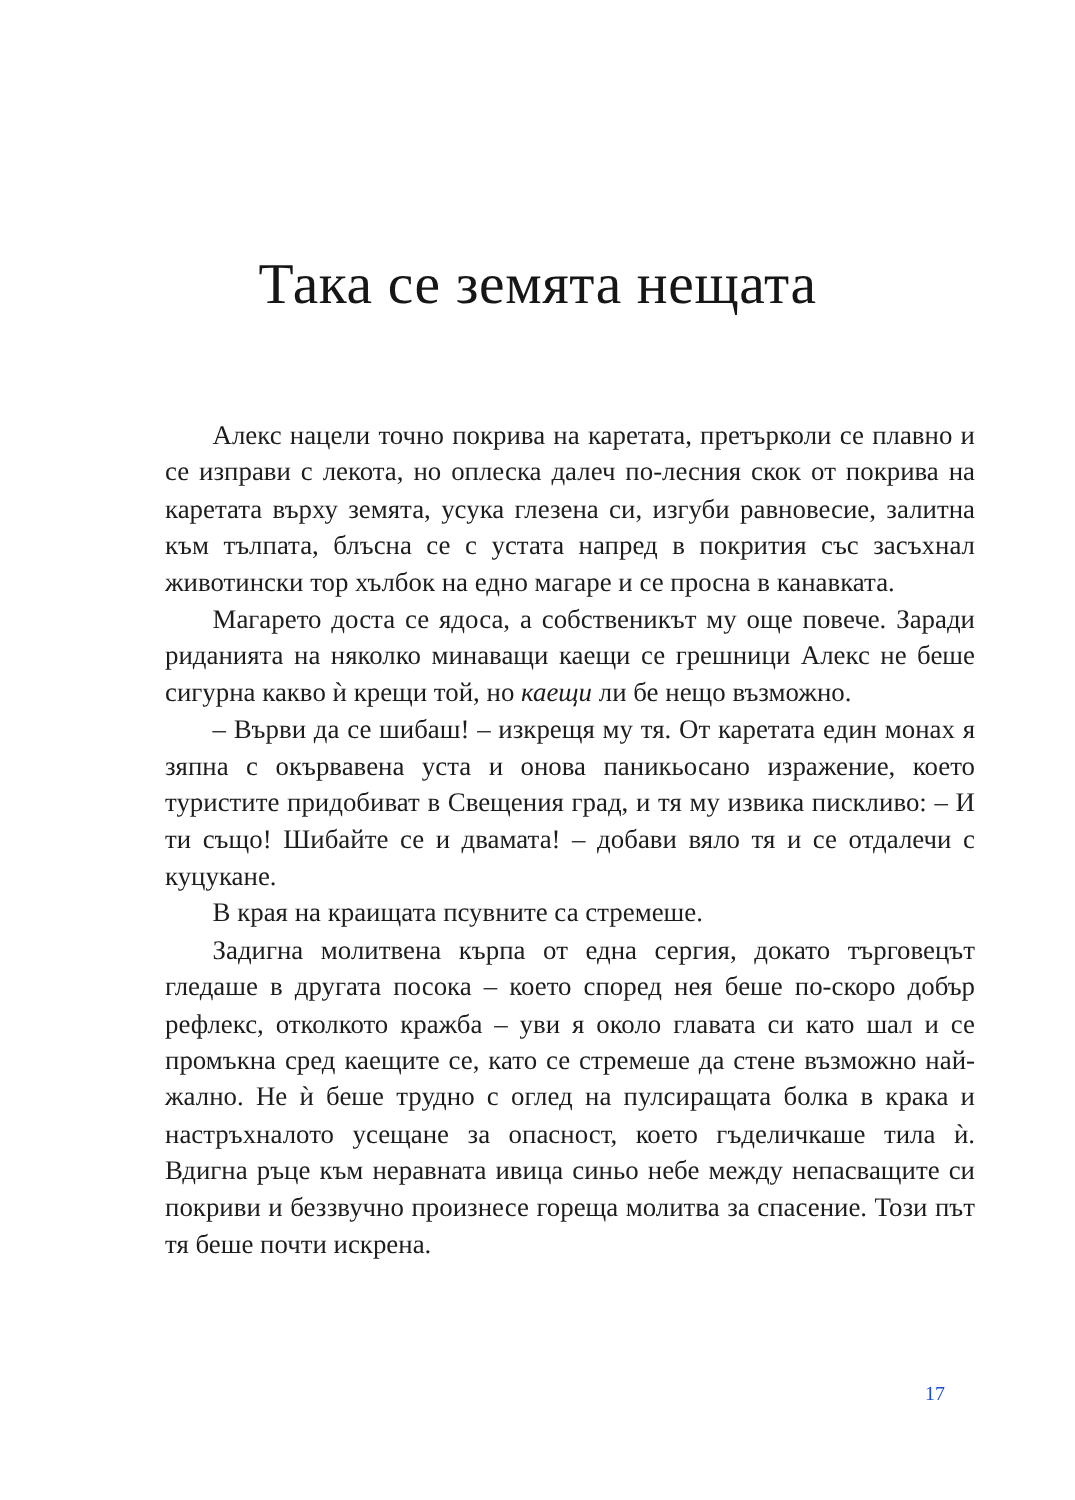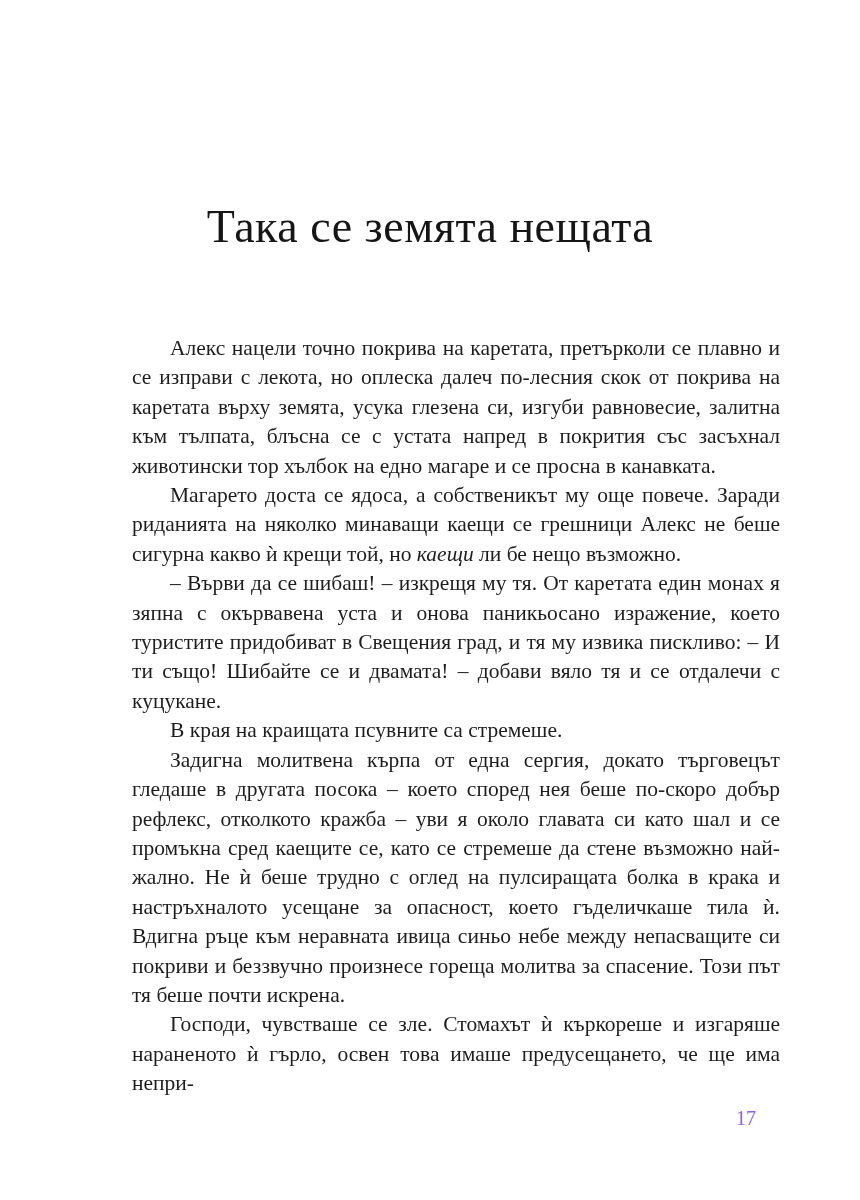--- a/index.html
+++ b/index.html
@@ -42,33 +42,32 @@
   }
   .para .italic {
     font-style: italic;
   }
   .page-number {
     position: absolute;
     top: 1107px;
     left: 108px;
     width: 648px;
     text-align: right;
-    font-size: 20px;
-    color: #8b5cf6;
+    font-size: 16px;
+    color: #1d4ed8;
   }
 </style>
 </head>
 <body>
 
 <div class="page">
   <h1 class="chapter-title">Така се земята нещата</h1>
 
   <div class="body-text">
       <p class="para"><span>Алекс нацели точно покрива на каретата, претърколи се плавно и се изправи с лекота, но оплеска далеч по-лесния скок от покрива на каретата върху земята, усука глезена си, изгуби равновесие, залитна към тълпата, блъсна се с устата напред в покрития със засъхнал животински тор хълбок на едно магаре и се просна в канавката.</span></p>
       <p class="para"><span>Магарето доста се ядоса, а собственикът му още повече. Заради риданията на няколко минаващи каещи се грешници Алекс не беше сигурна какво ѝ крещи той, но </span><span class="italic">каещи</span><span> ли бе нещо възможно.</span></p>
       <p class="para"><span>– Върви да се шибаш! – изкрещя му тя. От каретата един монах я зяпна с окървавена уста и онова паникьосано изражение, което туристите придобиват в Свещения град, и тя му извика пискливо: – И ти също! Шибайте се и двамата! – добави вяло тя и се отдалечи с куцукане.</span></p>
       <p class="para"><span>В края на краищата псувните са стремеше.</span></p>
       <p class="para"><span>Задигна молитвена кърпа от една сергия, докато търговецът гледаше в другата посока – което според нея беше по-скоро добър рефлекс, отколкото кражба – уви я около главата си като шал и се промъкна сред каещите се, като се стремеше да стене възможно най-жално. Не ѝ беше трудно с оглед на пулсиращата болка в крака и настръхналото усещане за опасност, което гъделичкаше тила ѝ. Вдигна ръце към неравната ивица синьо небе между непасващите си покриви и беззвучно произнесе гореща молитва за спасение. Този път тя беше почти искрена.</span></p>
-      <p class="para"><span>Господи, чувстваше се зле. Стомахът ѝ къркореше и изгаряше нараненото ѝ гърло, освен това имаше предусещането, че ще има непри-</span></p>
     </div>
 
   <div class="page-number">17</div>
 </div>
 
 </body></html>

